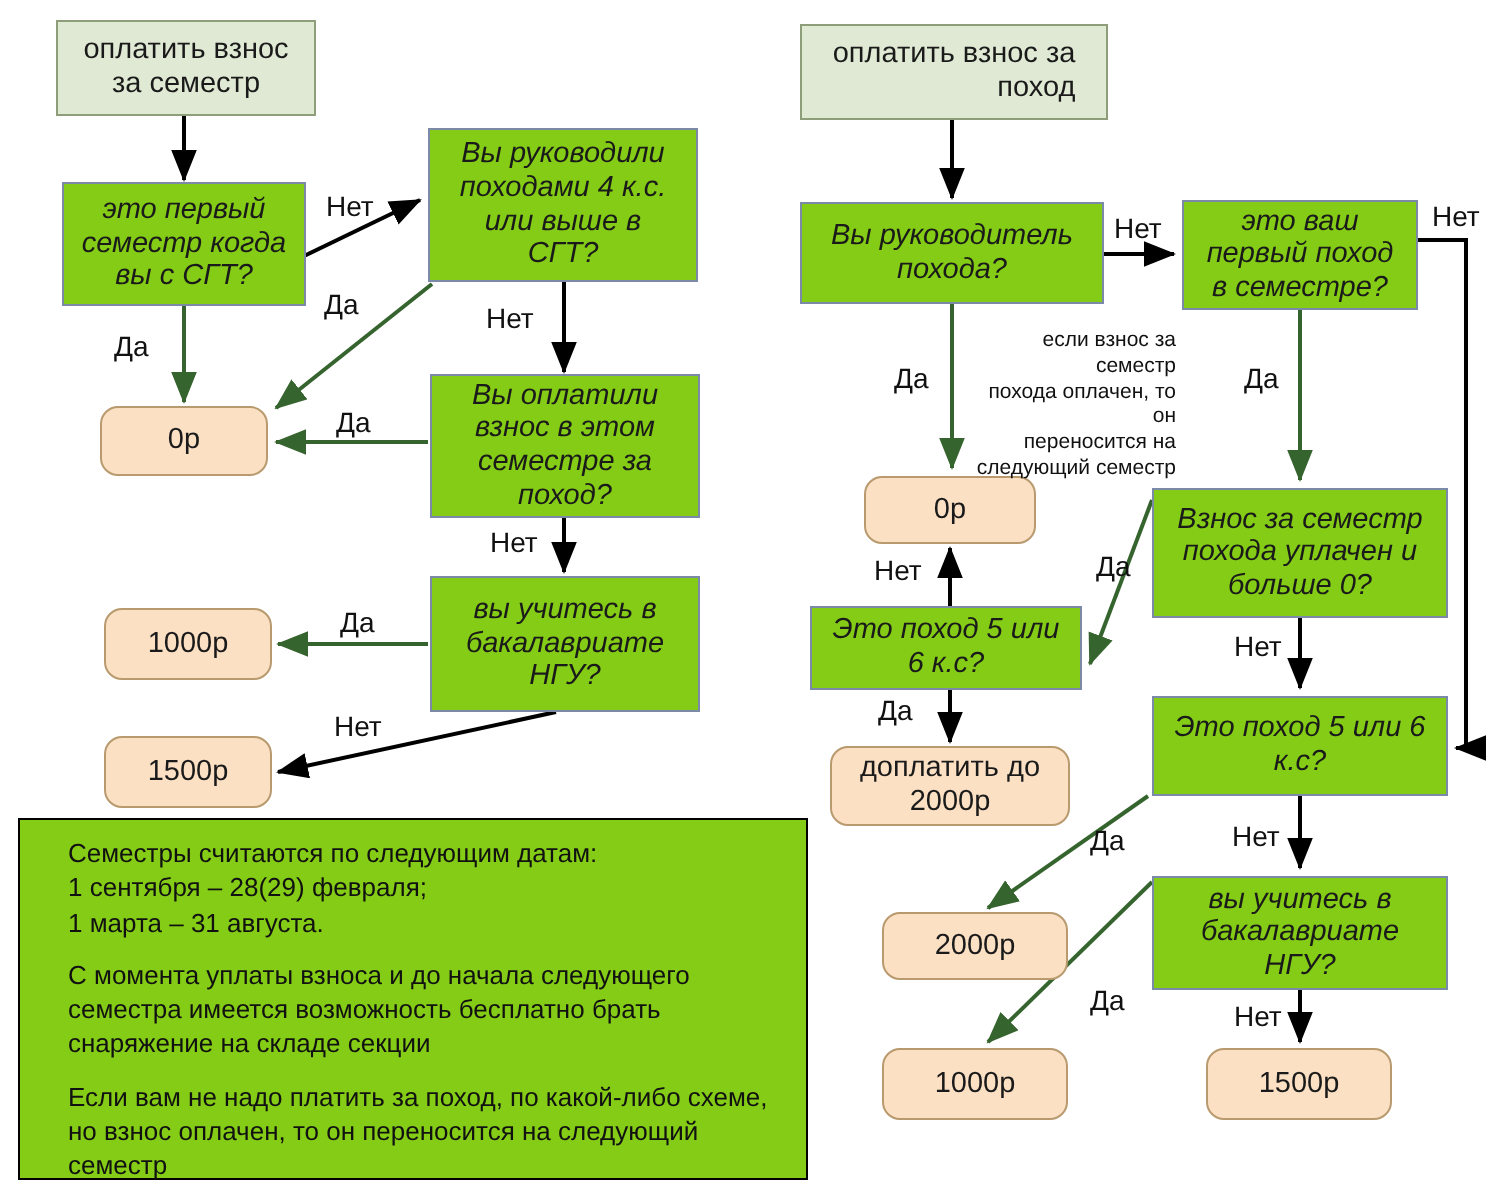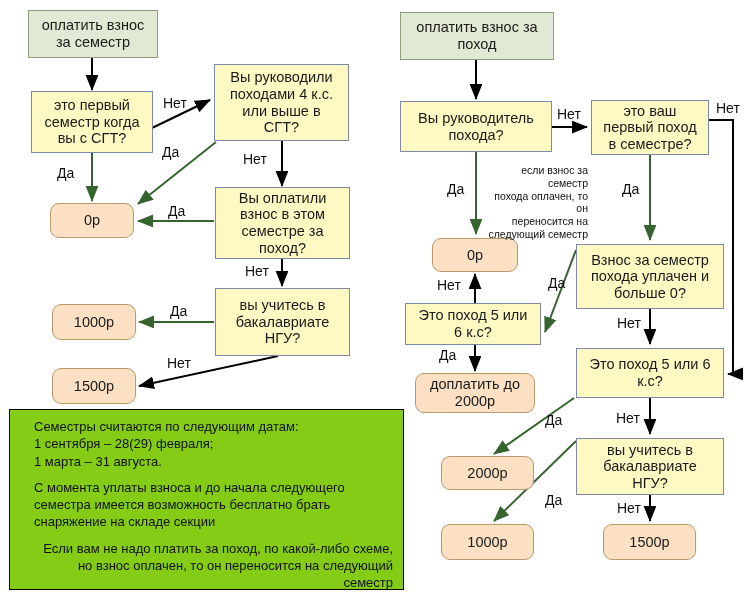--- a/index.html
+++ b/index.html
@@ -14,41 +14,41 @@
   .node{
     position:absolute;box-sizing:border-box;
     display:flex;align-items:center;justify-content:center;text-align:center;
     font-size:14.5px;color:#1a1a1a;line-height:1.14;padding:2px 4px;
     white-space:pre-line;
   }
   .node.start{
     background:#dfe9d3;border:1px solid #8f9e7a;
   }
   .node.decision{
-    background:#fef9c3;border:1px solid #7a8aa8;
+    background:#84cc16;border:1px solid #7a8aa8;font-style:italic;
   }
   .node.result{
     background:#fbe0c4;border:1px solid #b99a6e;border-radius:9px;
   }
   .edge-label{
     position:absolute;font-size:14px;color:#111;background:transparent;
     white-space:nowrap;
   }
   .note-inline{
     position:absolute;font-size:10.5px;color:#111;line-height:1.22;
     white-space:pre-line;text-align:right;
   }
   .legend{
     position:absolute;box-sizing:border-box;
     border:1px solid #000;background:#84cc16;
     font-size:13px;color:#111;line-height:1.33;
     padding:8px 10px 6px 24px;
   }
   .legend p{margin:0 0 9px 0;white-space:pre-line;}
-  .legend p:last-child{margin-bottom:0;text-align:right;}
+  .legend p:last-child{margin-bottom:0;}
 </style>
 </head>
 <body>
 
 <div id="canvas">
 
   <svg class="edges" viewBox="0 0 755 600">
     <defs>
       <marker id="arrB" markerWidth="9" markerHeight="9" refX="7.5" refY="3.2" orient="auto" markerUnits="strokeWidth">
         <path d="M0,0 L8,3.2 L0,6.4 z" fill="#000000"></path>
@@ -132,21 +132,21 @@
 
   <div class="edge-label" style="left:163px;top:95px;">Нет</div>
   <div class="edge-label" style="left:57px;top:165px;">Да</div>
   <div class="edge-label" style="left:162px;top:144px;">Да</div>
   <div class="edge-label" style="left:243px;top:151px;">Нет</div>
   <div class="edge-label" style="left:168px;top:203px;">Да</div>
   <div class="edge-label" style="left:245px;top:263px;">Нет</div>
   <div class="edge-label" style="left:170px;top:303px;">Да</div>
   <div class="edge-label" style="left:167px;top:355px;">Нет</div>
 
-  <div class="node start" style="left:400px;top:12px;width:154px;height:48px;">оплатить взнос за
+  <div class="node start" style="left:400px;top:12px;width:154px;height:48px;text-align:right;">оплатить взнос за
 поход</div>
 
   <div class="node decision" style="left:400px;top:101px;width:152px;height:51px;">Вы руководитель
 похода?</div>
 
   <div class="node decision" style="left:591px;top:100px;width:118px;height:55px;">это ваш
 первый поход
 в семестре?</div>
 
   <div class="node decision" style="left:576px;top:244px;width:148px;height:65px;">Взнос за семестр

